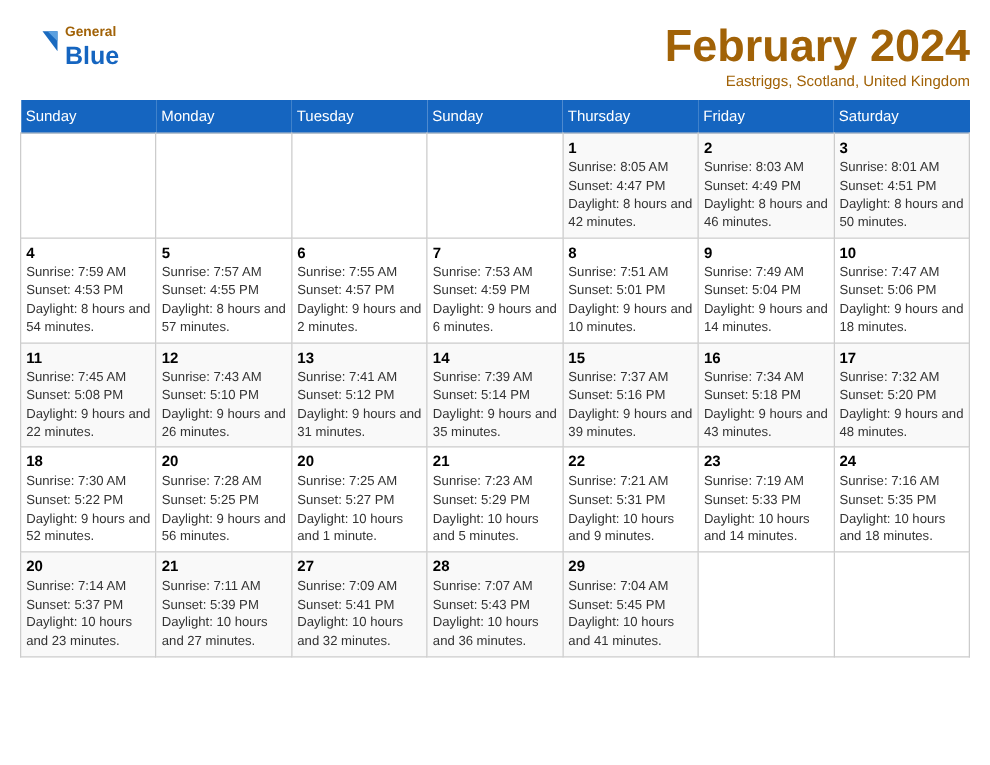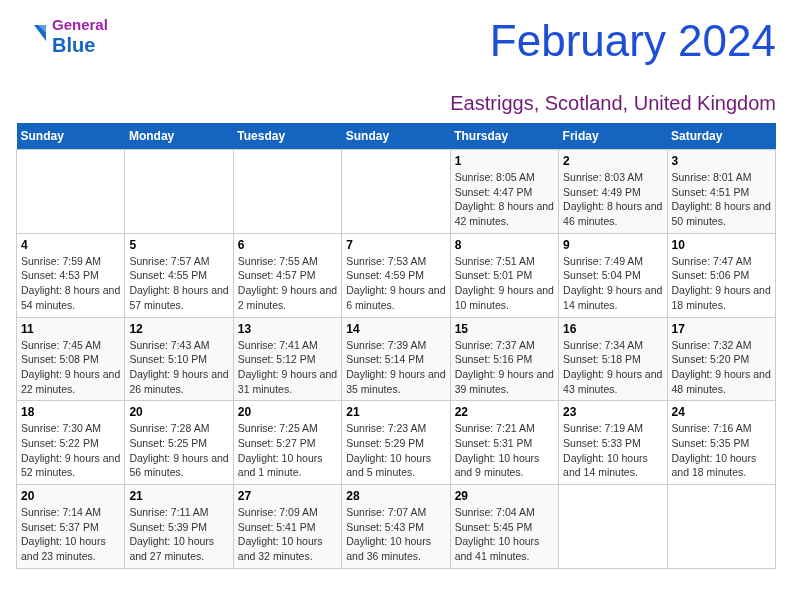--- a/index.html
+++ b/index.html
@@ -18,41 +18,40 @@
     }
     .logo {
       display: flex;
       align-items: center;
       gap: 4px;
     }
     .title-area {
       text-align: right;
     }
     .main-title {
-      font-size: 44px;
-      font-weight: normal;
-      color: #1d4ed8;
+      font-size: 36px;
+      font-weight: bold;
+      color: #a16207;
     }
     .subtitle {
-      font-size: 20px;
-      color: #701a75;
-      margin-top: 26px;
+      font-size: 12px;
+      color: #a16207;
     }
     table {
       width: 100%;
       border-collapse: collapse;
       font-size: 11px;
     }
     thead tr th {
       background-color: #1565c0;
       color: #fff;
       padding: 6px 4px;
       text-align: left;
       font-size: 12px;
-      font-weight: bold;
+      font-weight: normal;
     }
     tbody tr td {
       border: 1px solid #ccc;
       vertical-align: top;
       padding: 4px;
       height: 80px;
       width: calc(100% / 7);
     }
     tbody tr:nth-child(odd) td {
       background-color: #f9f9f9;
@@ -77,21 +76,21 @@
 </head>
 <body>
 
 <div class="header-area">
   <div class="logo">
   <svg width="32" height="32" viewBox="0 0 32 32">
     <polygon points="18,4 30,4 30,20" fill="#1a6abf"></polygon>
     <polygon points="22,4 30,4 30,12" fill="#5ba0e0"></polygon>
   </svg>
   <div>
-    <span style="font-size:15px;font-weight:bold;color:#a21caf;">General</span><br>
+    <span style="font-size:11px;font-weight:bold;color:#a16207;">General</span><br>
     <span style="font-size:20px;font-weight:bold;color:#1565c0;">Blue</span>
   </div>
 </div>
   <div class="title-area">
     <div class="main-title">February 2024</div>
     <div class="subtitle">Eastriggs, Scotland, United Kingdom</div>
   </div>
 </div>
 
 <table>

